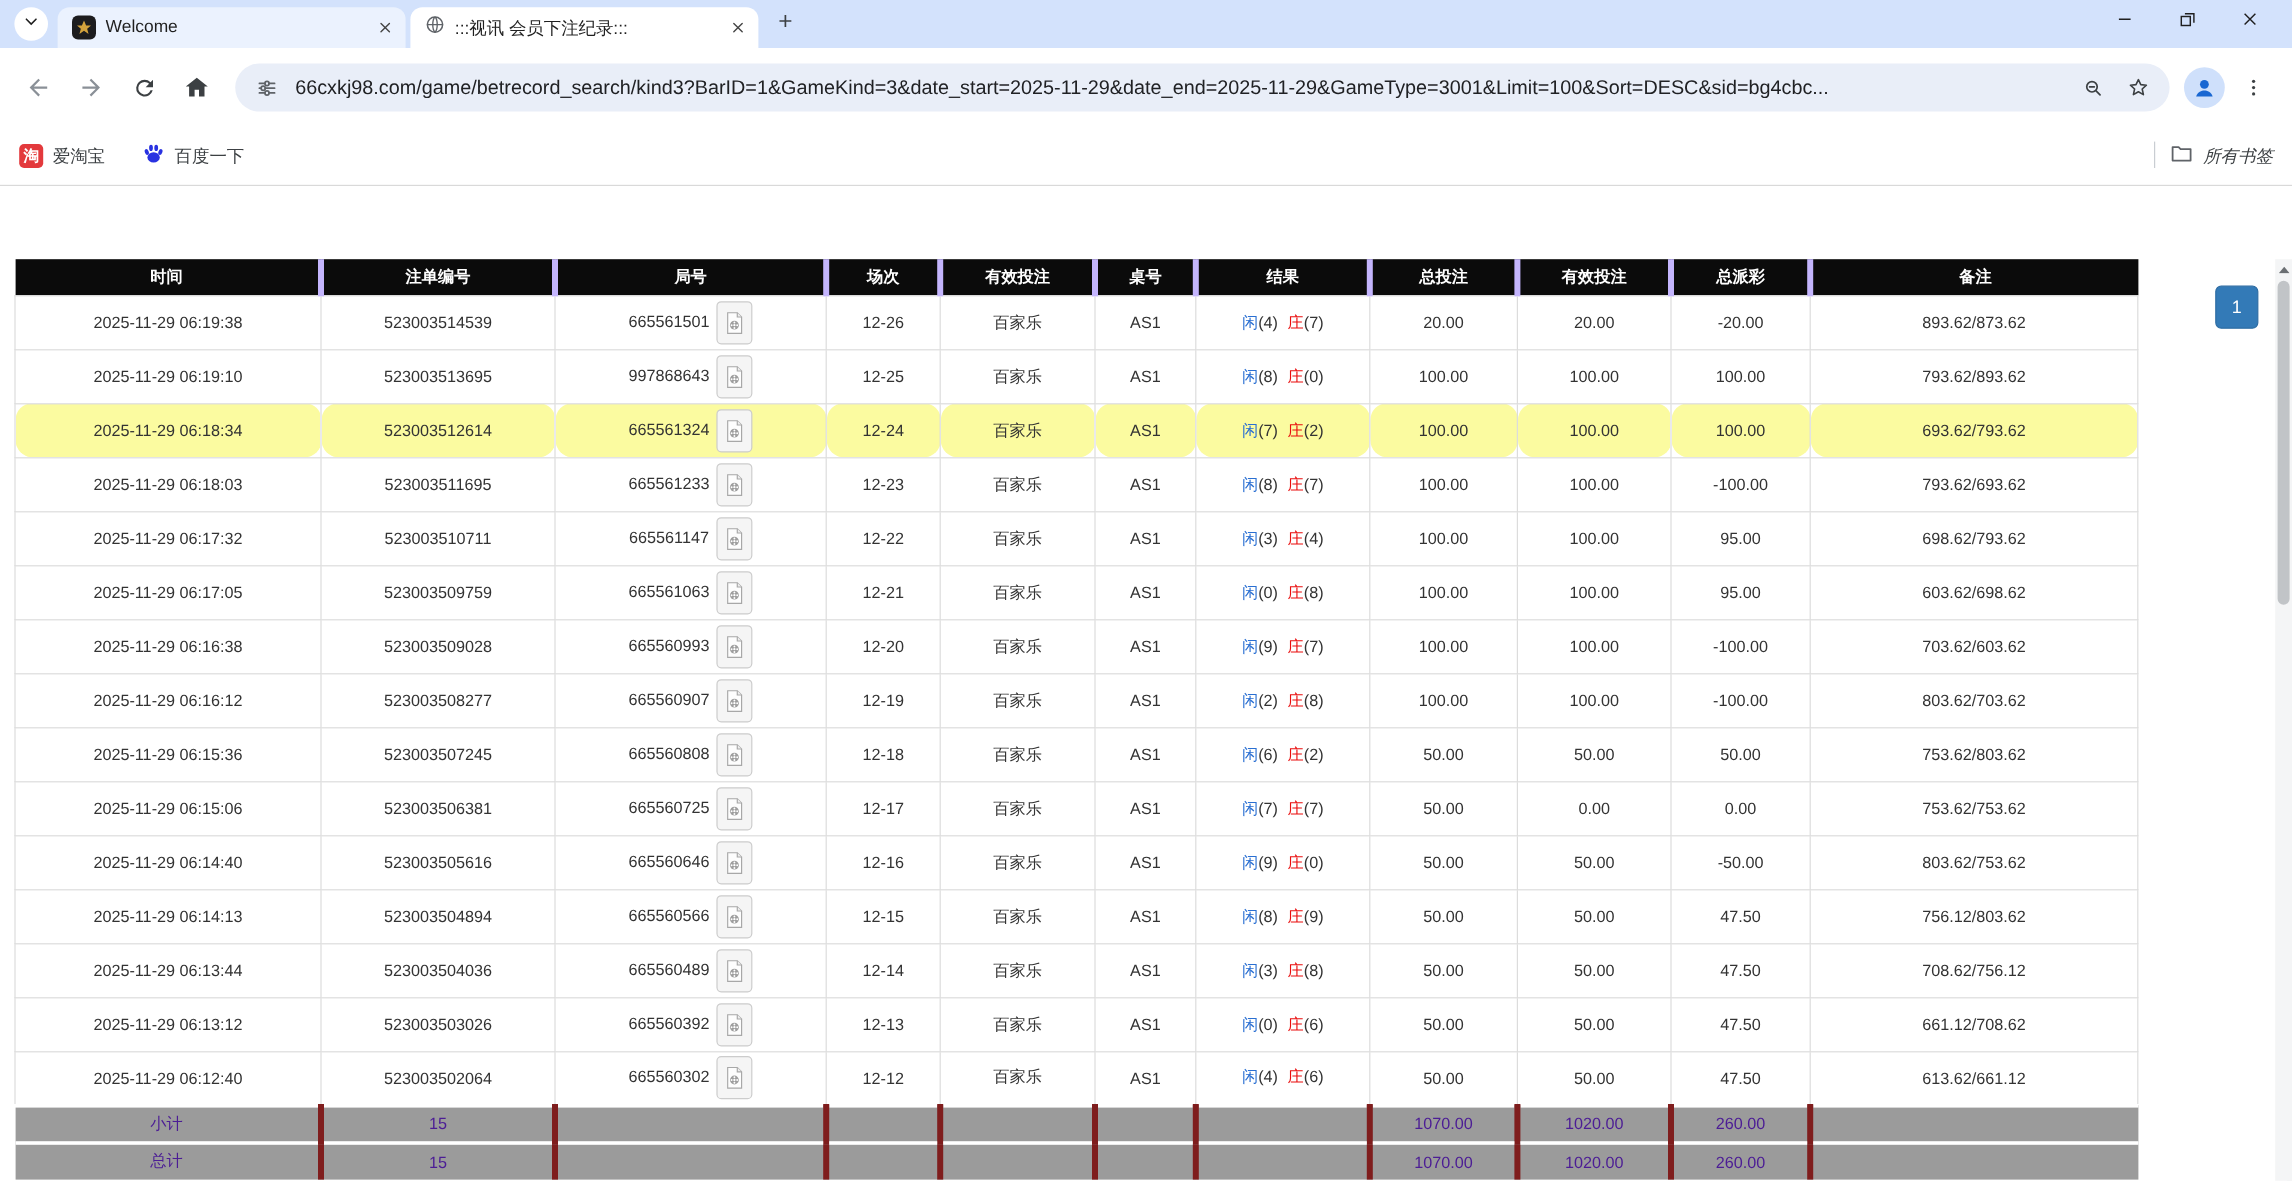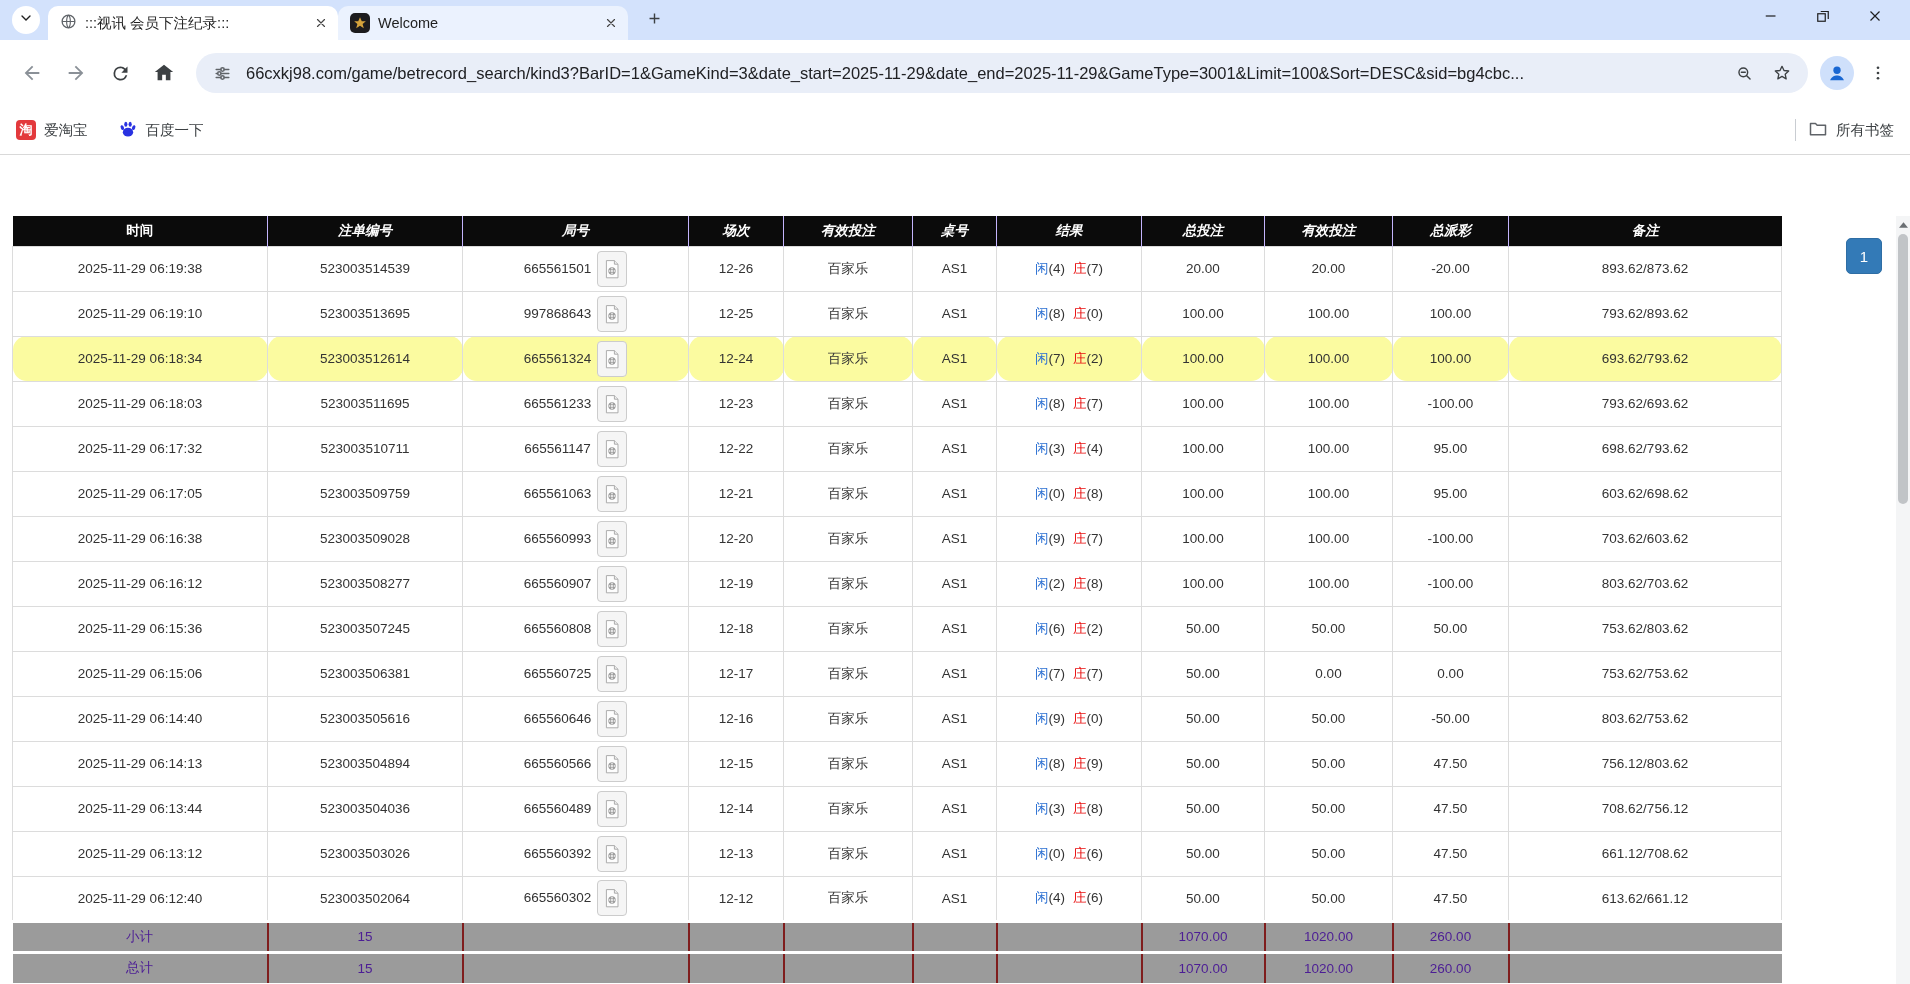--- a/index.html
+++ b/index.html
@@ -31,51 +31,51 @@
   .omni-icon { flex:0 0 auto; display:flex; align-items:center; justify-content:center; width:28px; height:28px; }
   .avatar { width:34px; height:34px; border-radius:50%; background:#cfe0fb; display:flex;
     align-items:center; justify-content:center; flex:0 0 auto; }
 
   
   .bookmarks { height:49px; background:#fff; border-bottom:1px solid #d9d9d9;
     display:flex; align-items:center; padding:0 16px; gap:30px; }
   .bm-item { display:flex; align-items:center; gap:8px; font-size:14.5px; color:#3c4043; cursor:pointer; }
   .bm-taobao { width:20px; height:20px; border-radius:4px; background:#e3393c; color:#fff;
     font-size:13px; font-weight:bold; display:flex; align-items:center; justify-content:center; }
-  .bm-right { margin-left:auto; display:flex; gap:12px; }
+  .bm-right { margin-left:auto; display:flex; gap:12px;font-style:italic; }
   .bm-divider { width:1px; height:22px; background:#c9cdd2; }
 
   
   .content { position:relative; height:828px; background:#fff; }
   .pagination { position:absolute; top:22px; right:28px; }
   .page-btn { display:inline-block; min-width:36px; height:36px; line-height:36px; text-align:center;
     background:#337ab7; color:#fff; font-size:15px; border-radius:5px; border:1px solid #2e6da4; cursor:pointer; }
 
   table.bet-table { border-collapse:collapse; table-layout:fixed;
     width:1770px; margin:61px 0 0 12px;padding-left:18px; }
   .bet-table thead th { background:#0b0b0b; color:#fff; font-weight:bold; font-size:13.5px;
     height:30px; text-align:center; }
-  .bet-table thead th + th { border-left:1px solid #c4b5fd;font-style:italic; }
+  .bet-table thead th + th { border-left:5px solid #c4b5fd; }
   .bet-table tbody td { height:45px; border:1px solid #dcdcdc; font-size:13.5px; color:#333;
     text-align:center; background:#fff; overflow:hidden; white-space:nowrap; }
   .bet-table tbody tr.hl td { background:#fbfba0;border-radius:14px; }
   .c-blue { color:#2a6fd2; }
   .c-red  { color:#e90d0d; }
   .res-n { color:#333; }
   .res-banker { margin-left:8px; }
   td.bet-link { color:#2a6fd2; cursor:pointer; }
 
   .video-btn { margin-left:6px; vertical-align:middle; width:30px; height:36px;
     background:#f5f5f5; border:1px solid #ccc; border-radius:4px; cursor:pointer;
     display:inline-flex; align-items:center; justify-content:center; padding:0; }
 
   .bet-table tfoot td { background:#9b9b9b; color:#4c1d95; font-size:13.5px; height:31px;
     text-align:center; }
   .bet-table tfoot tr { border-top:3px solid #fff; }
-  .bet-table tfoot td + td { border-left:2px solid #7f1d1d; }
+  .bet-table tfoot td + td { border-left:5px solid #7f1d1d; }
 
   
   .scrollbar { position:absolute; top:0; right:0; width:14px; height:828px; background:#f4f5f6; }
   .scroll-up { position:absolute; top:2px; left:0; width:14px; height:14px; display:flex;
     align-items:center; justify-content:center; }
   .scroll-up svg { display:block; }
   .scroll-thumb { position:absolute; top:18px; left:2px; width:10px; height:270px;
     background:#c1c4c7; border-radius:5px; }
 
   svg { flex:0 0 auto; }
@@ -85,42 +85,42 @@
 
 <div class="tabstrip">
   <div class="tab-search-btn">
     <span>
       <svg width="16" height="16" viewBox="0 0 24 24">
           <path d="M6 9l6 6 6-6" fill="none" stroke="#1f1f1f" stroke-width="2" stroke-linecap="round"></path>
         </svg>
     </span>
   </div>
 
+  <div class="tab inactive">
+    <span class="favicon-dark">
+      <svg width="14" height="14" viewBox="0 0 24 24">
+          <polygon points="12,2 15,9 22,9 16.5,13.5 18.5,21 12,16.5 5.5,21 7.5,13.5 2,9 9,9" fill="#d4a33c"></polygon>
+        </svg>
+    </span>
+    <span class="tab-title">Welcome</span>
+    <span class="tab-close">
+      <svg width="14" height="14" viewBox="0 0 24 24">
+          <path d="M6 6l12 12M18 6L6 18" stroke="#444" stroke-width="2" stroke-linecap="round"></path>
+        </svg>
+    </span>
+  </div>
+
   <div class="tab active">
     <span>
       <svg width="17" height="17" viewBox="0 0 24 24">
           <circle cx="12" cy="12" r="9" fill="none" stroke="#5f6368" stroke-width="1.8"></circle>
           <path d="M3 12h18M12 3c-3.5 3-3.5 15 0 18M12 3c3.5 3 3.5 15 0 18" fill="none" stroke="#5f6368" stroke-width="1.6"></path>
         </svg>
     </span>
     <span class="tab-title">:::视讯 会员下注纪录:::</span>
-    <span class="tab-close">
-      <svg width="14" height="14" viewBox="0 0 24 24">
-          <path d="M6 6l12 12M18 6L6 18" stroke="#444" stroke-width="2" stroke-linecap="round"></path>
-        </svg>
-    </span>
-  </div>
-
-  <div class="tab inactive">
-    <span class="favicon-dark">
-      <svg width="14" height="14" viewBox="0 0 24 24">
-          <polygon points="12,2 15,9 22,9 16.5,13.5 18.5,21 12,16.5 5.5,21 7.5,13.5 2,9 9,9" fill="#d4a33c"></polygon>
-        </svg>
-    </span>
-    <span class="tab-title">Welcome</span>
     <span class="tab-close">
       <svg width="14" height="14" viewBox="0 0 24 24">
           <path d="M6 6l12 12M18 6L6 18" stroke="#444" stroke-width="2" stroke-linecap="round"></path>
         </svg>
     </span>
   </div>
 
   <div class="newtab-btn">
     <span>
       <svg width="17" height="17" viewBox="0 0 24 24">

